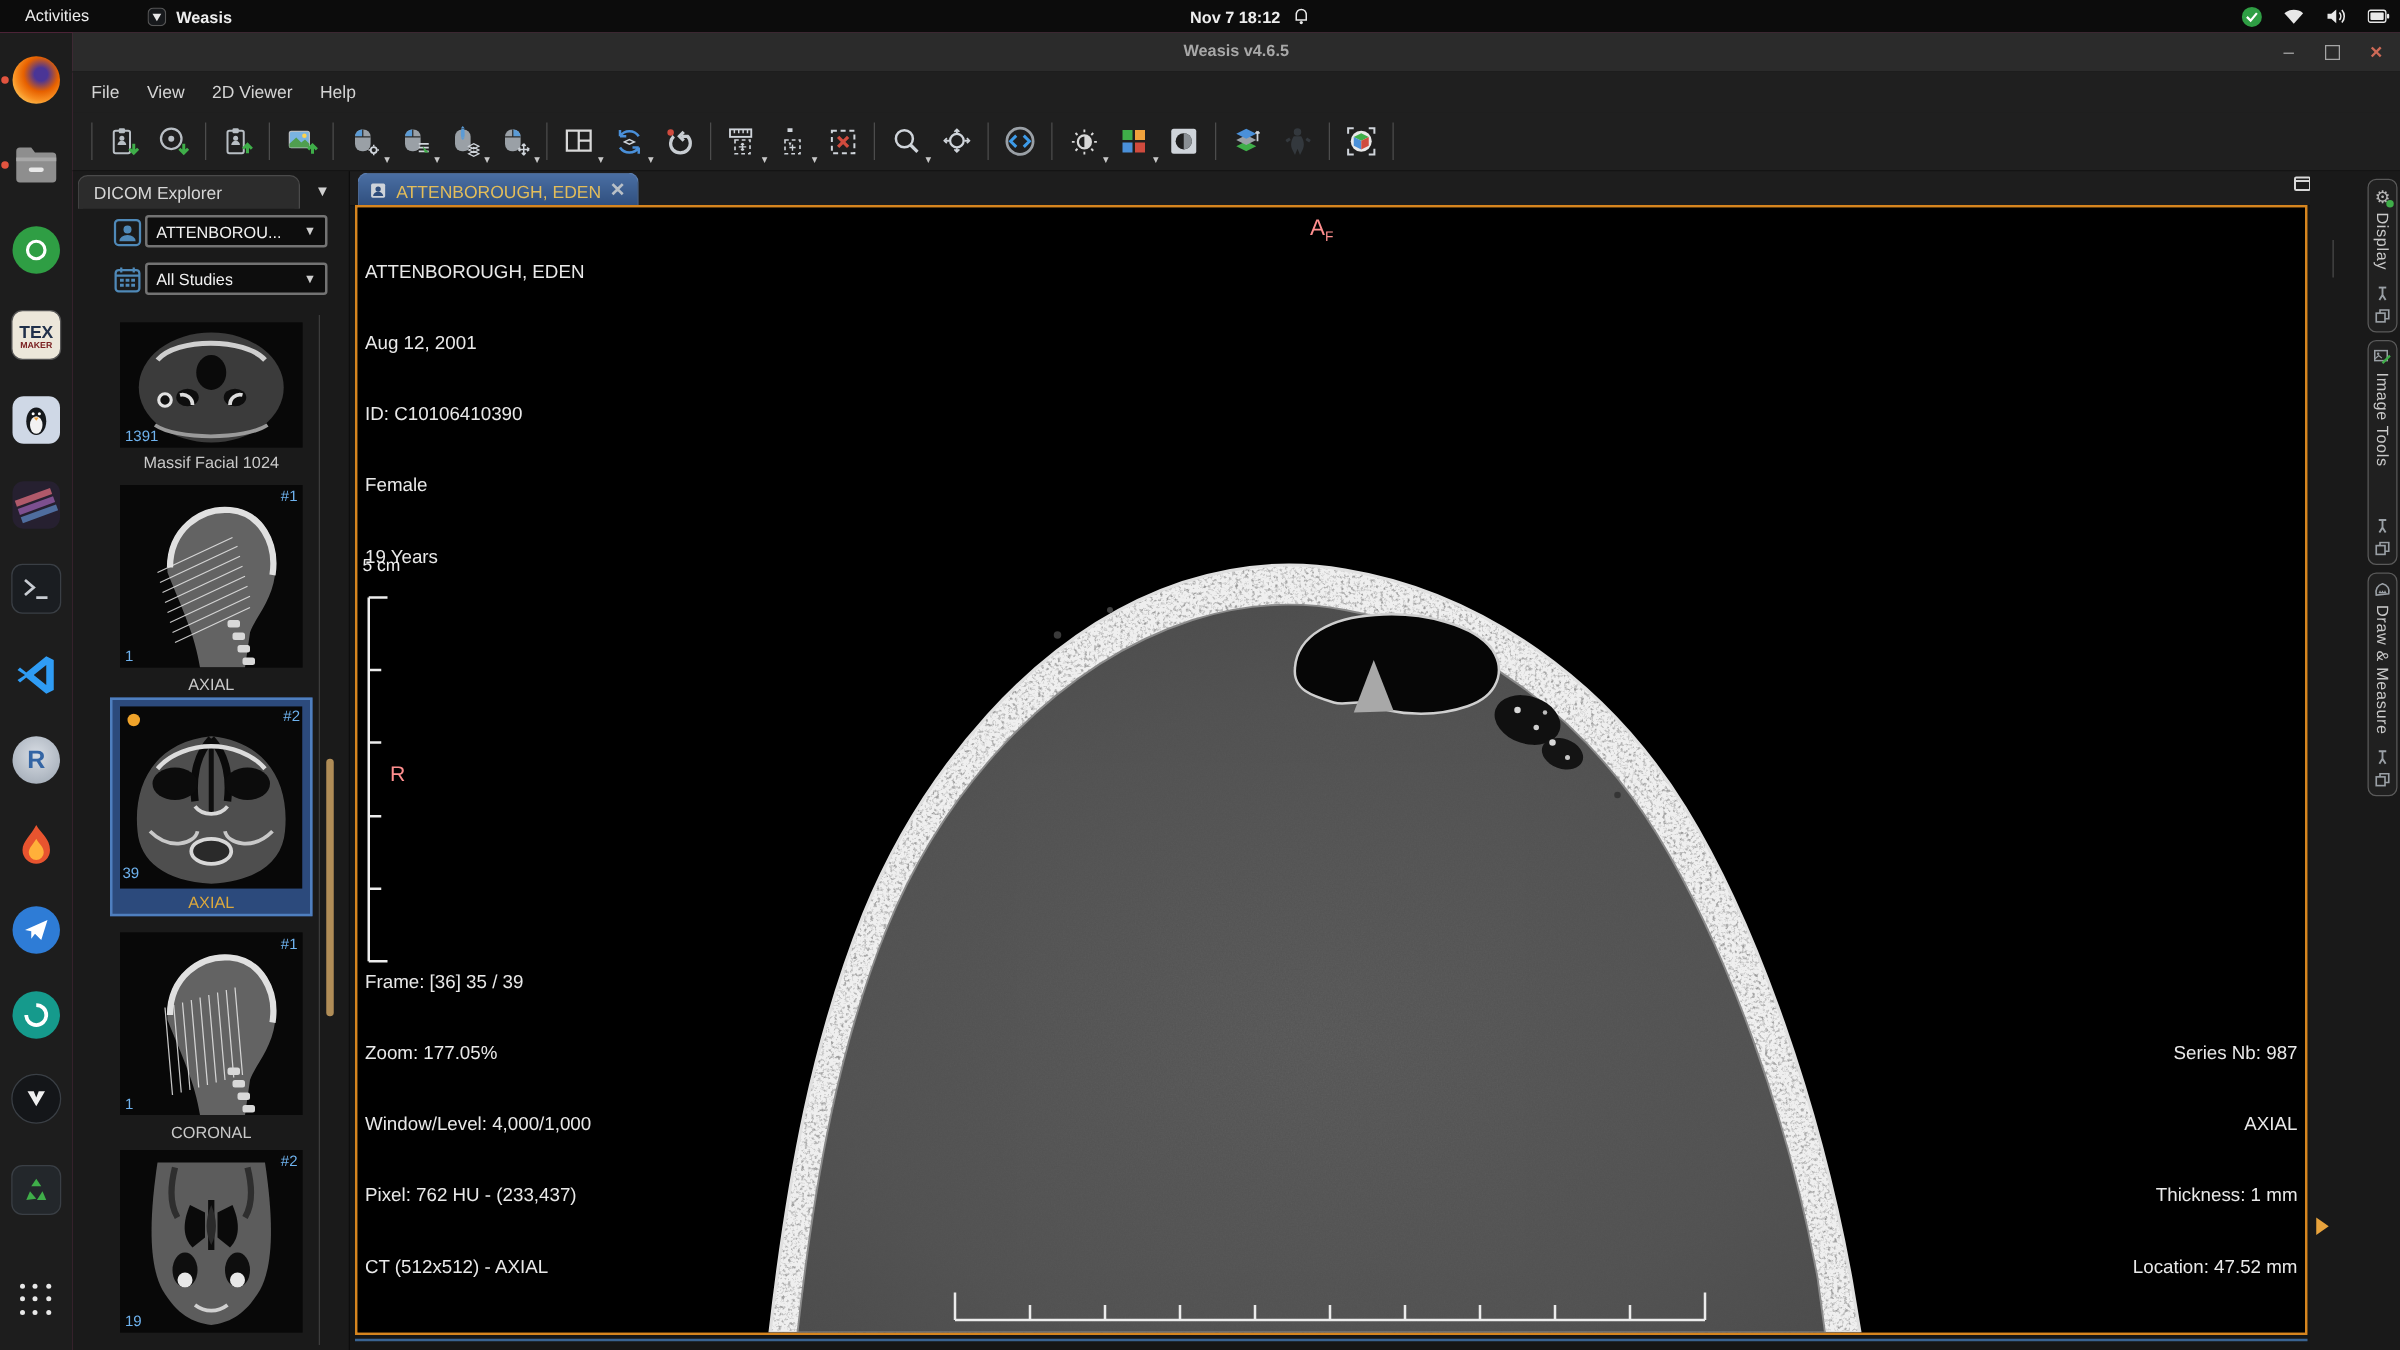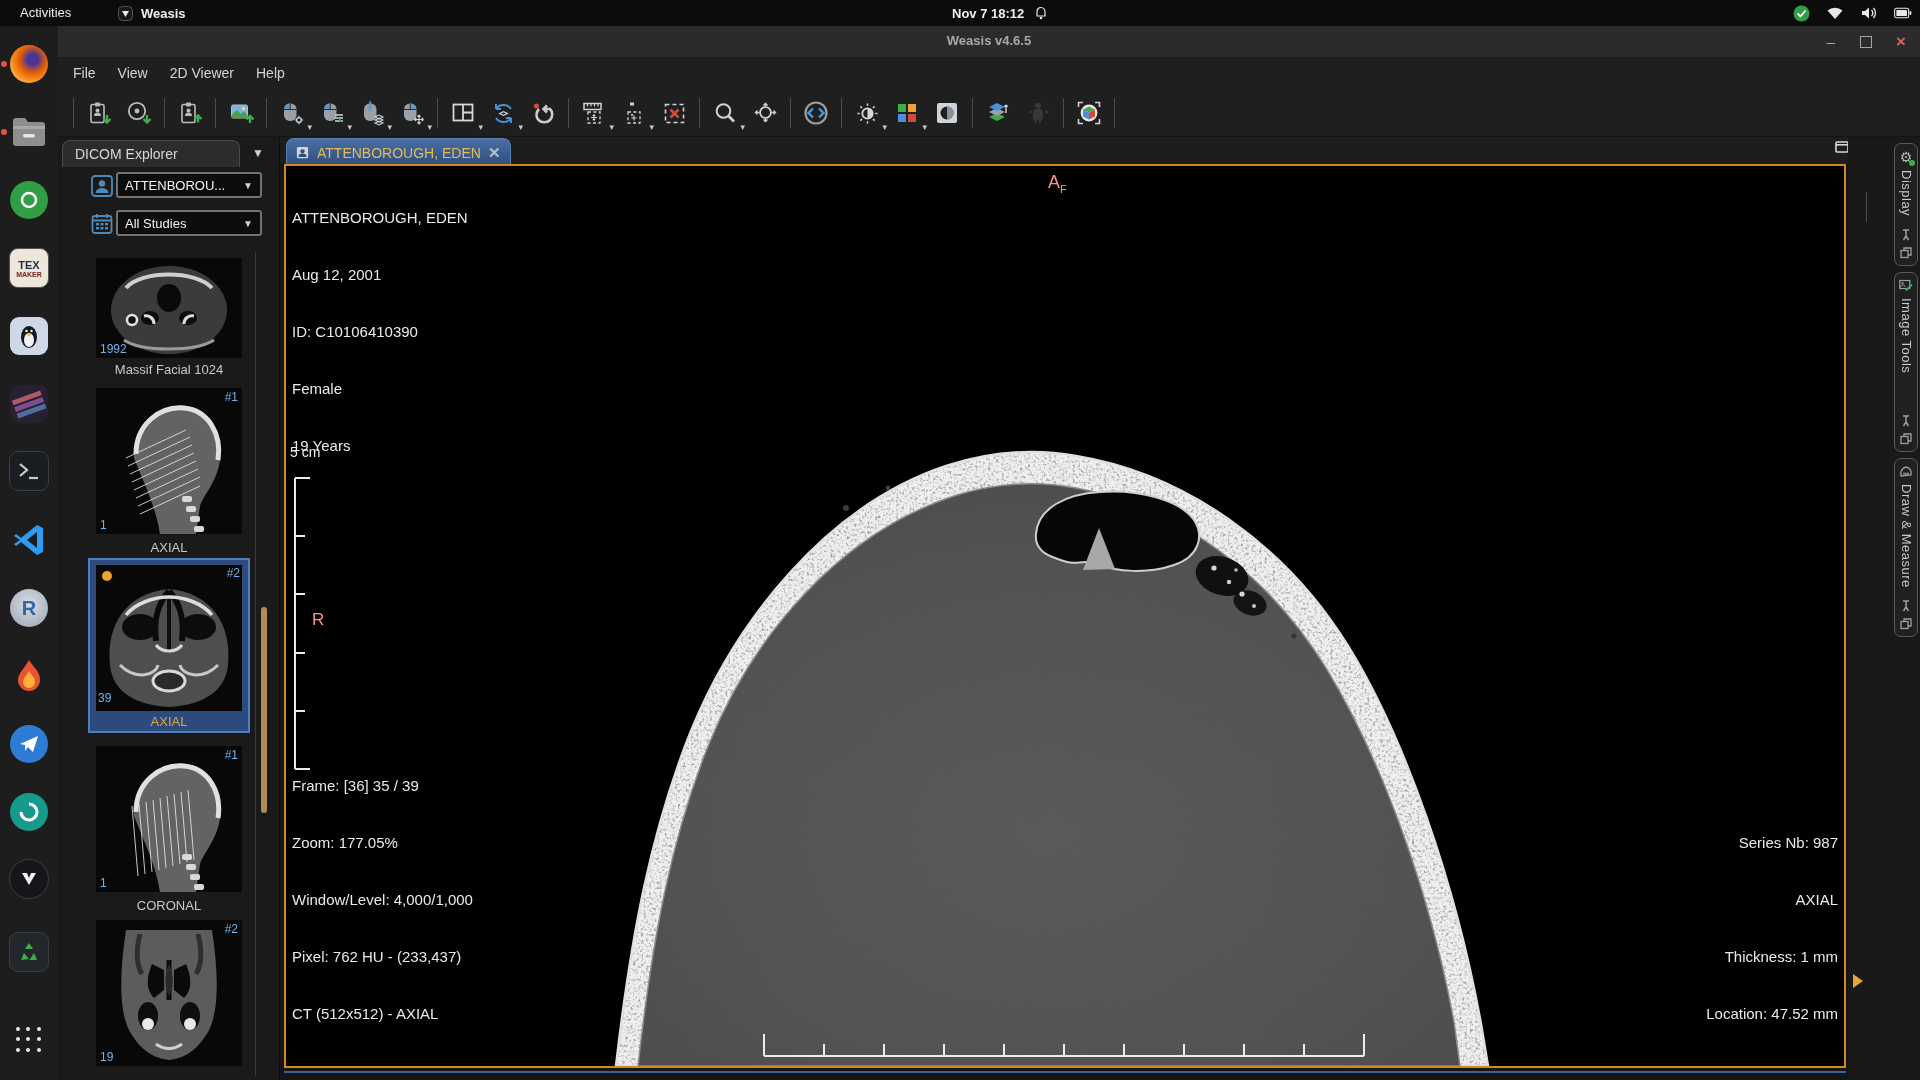--- a/index.html
+++ b/index.html
@@ -152,21 +152,21 @@
     </div>
     <div class="dock-item" style="top:153px">
       <div class="dk-ci" style="background:#2f9e44;display:flex;align-items:center;justify-content:center">
         <svg width="20" height="20" viewBox="0 0 20 20">
             <circle cx="10" cy="10" r="7" fill="none" stroke="#fff" stroke-width="2.5"></circle>
           </svg>
       </div>
     </div>
     <div class="dock-item" style="top:221px">
       <div class="dk-sq" style="background:#ece7da;border:1px solid #555">
-        <span style="font-size:11px;font-weight:bold;color:#20304a">TEX</span>
+        <span style="font-size:14px;font-weight:bold;color:#20304a">TEX</span>
         <span style="font-size:7px;font-weight:bold;color:#7a2020">MAKER</span>
       </div>
     </div>
     <div class="dock-item" style="top:289px">
       <div class="dk-sq" style="background:#cfd8e6">
         <svg width="22" height="26" viewBox="0 0 22 26">
             <ellipse cx="11" cy="14" rx="8" ry="11" fill="#15181c"></ellipse>
             <ellipse cx="11" cy="17" rx="5" ry="7" fill="#f2f2f2"></ellipse>
             <circle cx="8.5" cy="8" r="1.2" fill="#fff"></circle>
             <circle cx="13.5" cy="8" r="1.2" fill="#fff"></circle>
@@ -501,21 +501,21 @@
             <rect width="146" height="100" fill="#080808"></rect>
             <ellipse cx="73" cy="52" rx="58" ry="44" fill="#3b3b3b"></ellipse>
             <path d="M30 30 C45 12 100 12 116 30" stroke="#cfcfcf" stroke-width="4" fill="none"></path>
             <ellipse cx="73" cy="40" rx="12" ry="14" fill="#0a0a0a"></ellipse>
             <ellipse cx="54" cy="60" rx="9" ry="7" fill="#0d0d0d"></ellipse>
             <ellipse cx="92" cy="60" rx="9" ry="7" fill="#0d0d0d"></ellipse>
             <path d="M48 58 a8 8 0 0 1 10 8 M98 58 a8 8 0 0 0 -10 8" stroke="#dcdcdc" stroke-width="3" fill="none"></path>
             <circle cx="36" cy="62" r="5" stroke="#e2e2e2" stroke-width="2.5" fill="#111"></circle>
             <path d="M28 82 C45 94 100 94 118 82" stroke="#9a9a9a" stroke-width="3" fill="none"></path>
           </svg>
-        <span class="th-count">1992</span>
+        <span class="th-count">1391</span>
       </div>
       <div class="th-cap" style="top:225px">Massif Facial 1024</div>
 
       <div class="thumb" style="top:251px;height:146px">
         <svg width="146" height="146" viewBox="0 0 146 146">
             <rect width="146" height="146" fill="#080808"></rect>
             <path d="M38 70 C36 36 62 16 88 18 C114 20 128 44 124 72 C121 94 108 106 104 118 L100 146 H64 C60 120 50 100 38 70 Z" fill="#636363"></path>
             <path d="M40 66 C40 36 64 18 88 20 C112 22 126 46 122 72" stroke="#e0e0e0" stroke-width="5" fill="none"></path>
             <g stroke="#e8e8e8" stroke-width="1" opacity="0.85">
               <path d="M30 70 l60-28 M32 78 l62-29 M34 86 l62-29 M36 94 l62-29 M38 102 l62-29 M40 110 l62-29 M42 118 l62-29 M44 126 l60-28"></path>

